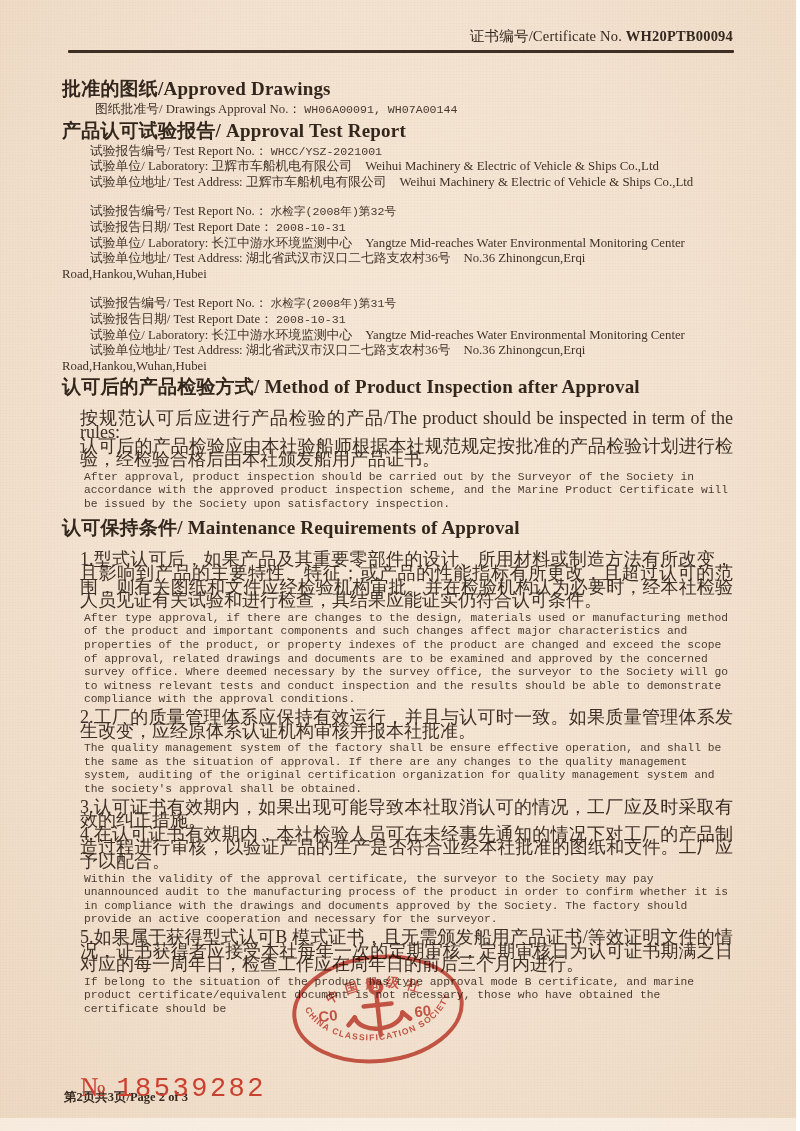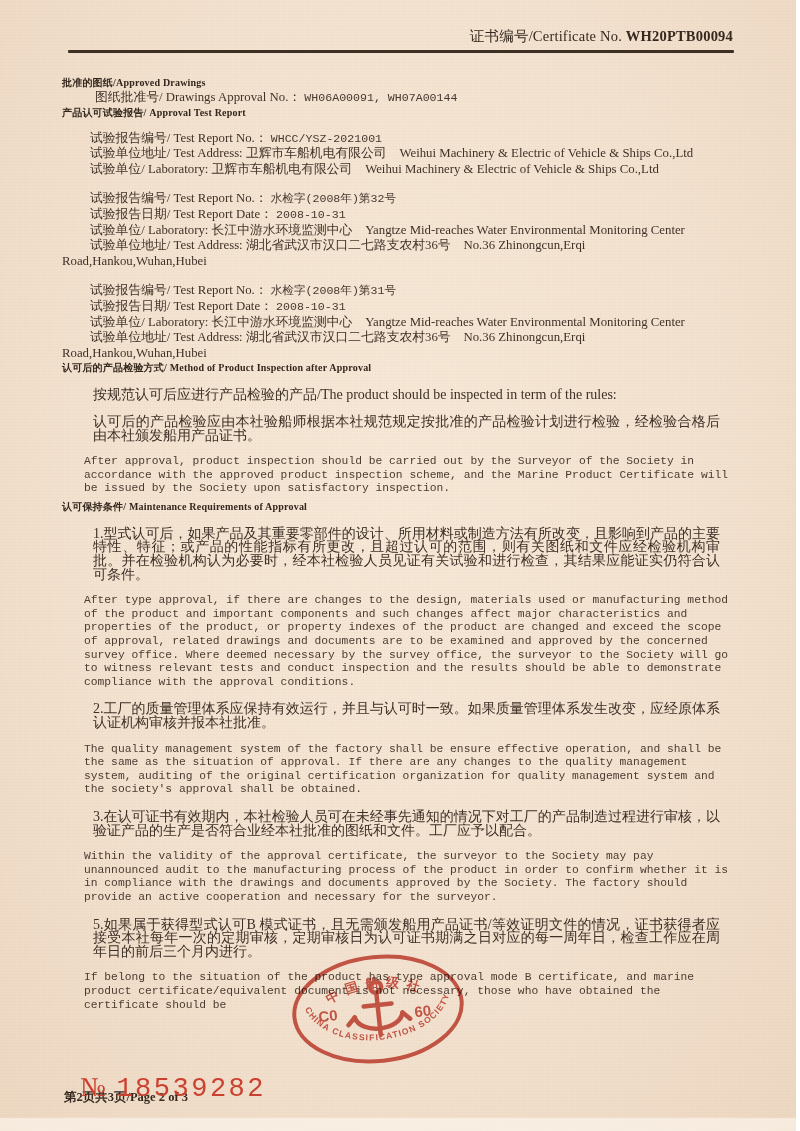--- a/index.html
+++ b/index.html
@@ -14,28 +14,28 @@
     font-family:"Liberation Serif","DejaVu Serif",serif;
     color:#3a2d25;
   }
   .bottom-edge{position:absolute;left:0;right:0;bottom:0;height:13px;background:rgba(255,252,246,0.55);}
   
   .hdr-text{position:absolute;top:27px;right:63px;font-size:14.5px;letter-spacing:0.2px;color:#35291f;}
   .hdr-text b{font-weight:bold;}
   .hdr-rule{position:absolute;top:50px;left:68px;right:62px;height:3px;background:#3e2f25;border-radius:1px;}
   
   .content{position:absolute;left:62px;right:63px;top:76px;}
-  h2.sec{margin:0;font-size:10px;font-weight:bold;color:#33271d;letter-spacing:0.2px;}
-  .mt13{margin-top:13px;} .mt22{margin-top:22px;} .mt11{margin-top:11px;}
+  h2.sec{margin:0;font-size:19px;font-weight:bold;color:#33271d;letter-spacing:0.2px;}
+  .mt13{margin-top:13px;} .mt22{margin-top:22px;} .mt11{}
   .mt14{margin-top:14px;} .mt30{margin-top:30px;} .mt12{margin-top:12px;} .mt26{margin-top:26px;}
   .ln{margin:0;font-size:12.8px;line-height:15.6px;text-indent:28px;color:#3f3228;}
   .ln .val{font-family:"Liberation Mono","DejaVu Sans Mono",monospace;font-size:11.6px;color:#463930;text-align:right;}
   .indent33{text-indent:33px;}
   .bodyblock{margin-left:18px;}
-  p.cn{margin:13px;font-size:14px;line-height:13.6px;text-align:justify;color:#3c2f26;}
+  p.cn{margin:0;font-size:18px;line-height:13.6px;text-align:justify;color:#3c2f26;}
   p.en{margin:4px;font-family:"Liberation Mono","DejaVu Sans Mono",monospace;
        font-size:11.3px;line-height:13.6px;color:#4a3c31;}
   
   .pagenum{position:absolute;left:64px;top:1053px;font-size:12.5px;font-weight:bold;color:#35291f;margin-top:36px;}
   .serial{position:absolute;left:80px;top:1072px;color:#cb4130;
           font-family:"Liberation Mono","DejaVu Sans Mono",monospace;}
   .serial .sign{font-family:"Liberation Serif",serif;font-size:27px;font-weight:normal;letter-spacing:1px;}
   .serial .digits{font-size:27px;letter-spacing:2.5px;}
   
   .stamp{position:absolute;left:288px;top:948px;width:180px;height:122px;
@@ -51,22 +51,22 @@
 
   <div class="content">
 
     <h2 class="sec">批准的图纸/Approved Drawings</h2>
     <p class="ln mt13 indent33"><span>图纸批准号/ Drawings Approval No.：</span> <span class="val">WH06A00091, WH07A00144</span></p>
 
     <h2 class="sec mt22">产品认可试验报告/ Approval Test Report</h2>
 
     <div class="mt11">
       <p class="ln"><span>试验报告编号/ Test Report No.：</span> <span class="val">WHCC/YSZ-2021001</span></p>
+      <p class="ln"><span>试验单位/ Laboratory:</span> <span>卫辉市车船机电有限公司　Weihui Machinery &amp; Electric of Vehicle &amp; Ships Co.,Ltd</span></p>
       <p class="ln"><span>试验单位地址/ Test Address:</span> <span>卫辉市车船机电有限公司　Weihui Machinery &amp; Electric of Vehicle &amp; Ships Co.,Ltd</span></p>
-      <p class="ln"><span>试验单位/ Laboratory:</span> <span>卫辉市车船机电有限公司　Weihui Machinery &amp; Electric of Vehicle &amp; Ships Co.,Ltd</span></p>
     </div>
 
     <div class="mt14">
       <p class="ln"><span>试验报告编号/ Test Report No.：</span> <span class="val">水检字(2008年)第32号</span></p>
       <p class="ln"><span>试验报告日期/ Test Report Date：</span> <span class="val">2008-10-31</span></p>
       <p class="ln"><span>试验单位/ Laboratory:</span> <span>长江中游水环境监测中心　Yangtze Mid-reaches Water Environmental Monitoring Center</span></p>
       <p class="ln"><span>试验单位地址/ Test Address:</span> <span>湖北省武汉市汉口二七路支农村36号　No.36 Zhinongcun,Erqi Road,Hankou,Wuhan,Hubei</span></p>
     </div>
 
     <div class="mt14">
@@ -82,21 +82,22 @@
       <p class="cn">认可后的产品检验应由本社验船师根据本社规范规定按批准的产品检验计划进行检验，经检验合格后由本社颁发船用产品证书。</p>
       <p class="en">After approval, product inspection should be carried out by the Surveyor of the Society in accordance with the approved product inspection scheme, and the Marine Product Certificate will be issued by the Society upon satisfactory inspection.</p>
     </div>
 
     <h2 class="sec mt26">认可保持条件/ Maintenance Requirements of Approval</h2>
     <div class="bodyblock mt12">
       <p class="cn">1.型式认可后，如果产品及其重要零部件的设计、所用材料或制造方法有所改变，且影响到产品的主要特性、特征；或产品的性能指标有所更改，且超过认可的范围，则有关图纸和文件应经检验机构审批。并在检验机构认为必要时，经本社检验人员见证有关试验和进行检查，其结果应能证实仍符合认可条件。</p>
       <p class="en">After type approval, if there are changes to the design, materials used or manufacturing method of the product and important components and such changes affect major characteristics and properties of the product, or property indexes of the product are changed and exceed the scope of approval, related drawings and documents are to be examined and approved by the concerned survey office. Where deemed necessary by the survey office, the surveyor to the Society will go to witness relevant tests and conduct inspection and the results should be able to demonstrate compliance with the approval conditions.</p>
       <p class="cn">2.工厂的质量管理体系应保持有效运行，并且与认可时一致。如果质量管理体系发生改变，应经原体系认证机构审核并报本社批准。</p>
       <p class="en">The quality management system of the factory shall be ensure effective operation, and shall be the same as the situation of approval. If there are any changes to the quality management system, auditing of the original certification organization for quality management system and the society's approval shall be obtained.</p>
-      <p class="cn">3.在认可证书有效期内，本社检验人员可在未经事先通知的情况下对工厂的产品制造过程进行审核，以验证产品的生产是否符合业经本社批准的图纸和文件。工厂应予以配合。</p>
+      <p class="cn">3.认可证书有效期内，如果出现可能导致本社取消认可的情况，工厂应及时采取有效的纠正措施。</p>
+      <p class="cn">4.在认可证书有效期内，本社检验人员可在未经事先通知的情况下对工厂的产品制造过程进行审核，以验证产品的生产是否符合业经本社批准的图纸和文件。工厂应予以配合。</p>
       <p class="en">Within the validity of the approval certificate, the surveyor to the Society may pay unannounced audit to the manufacturing process of the product in order to confirm whether it is in compliance with the drawings and documents approved by the Society. The factory should provide an active cooperation and necessary for the surveyor.</p>
       <p class="cn">5.如果属于获得型式认可B 模式证书，且无需颁发船用产品证书/等效证明文件的情况，证书获得者应接受本社每年一次的定期审核，定期审核日为认可证书期满之日对应的每一周年日，检查工作应在周年日的前后三个月内进行。</p>
       <p class="en">If belong to the situation of the product has type approval mode B certificate, and marine product certificate/equivalent document is not necessary, those who have obtained the certificate should be</p>
     </div>
   </div>
 
   <svg class="stamp" viewBox="0 0 180 120">
     <g stroke="#c23b2e" fill="none" stroke-width="4">
       <ellipse cx="90" cy="60" rx="84" ry="52"></ellipse>
     </g>

